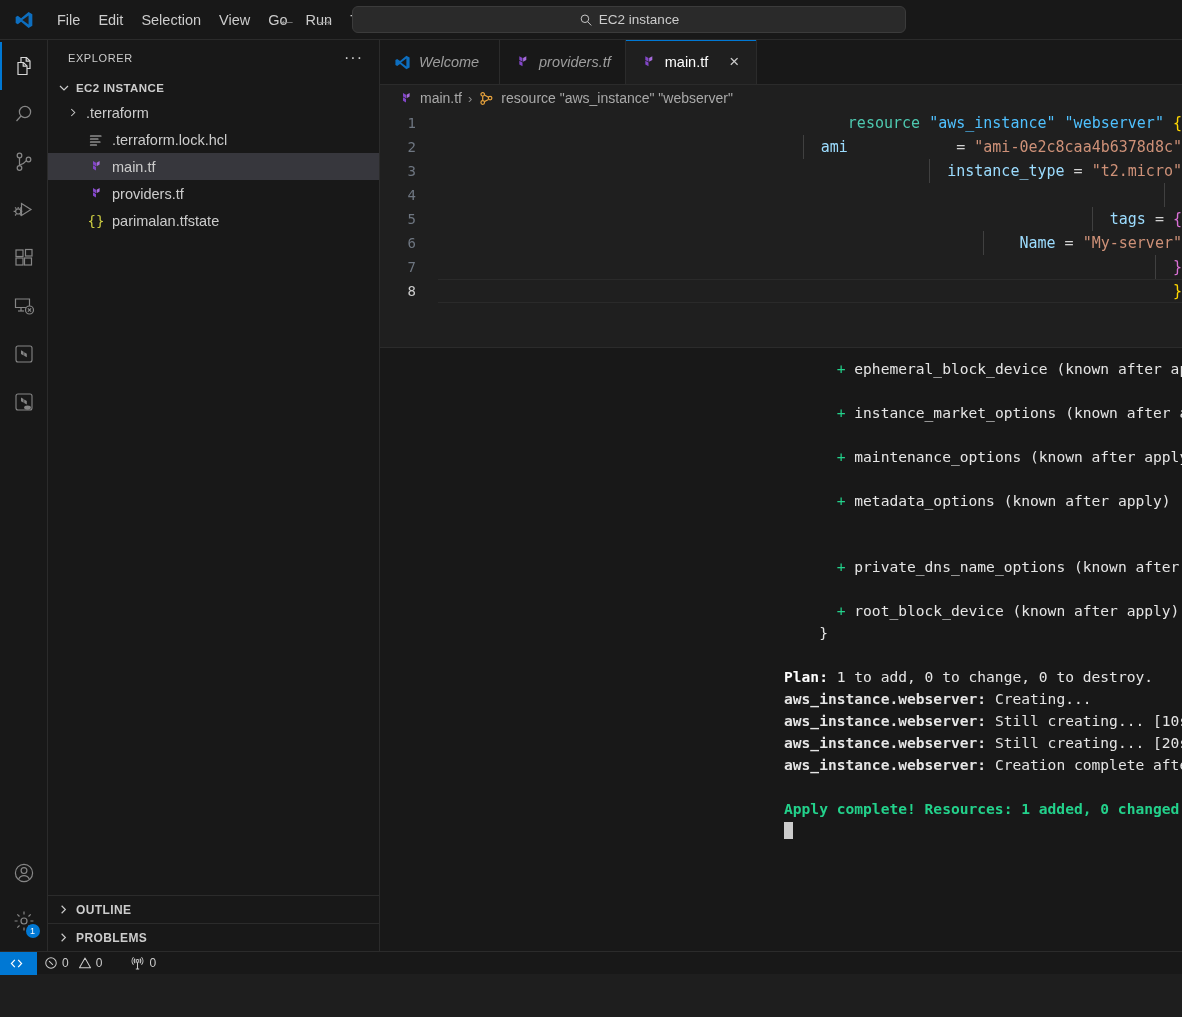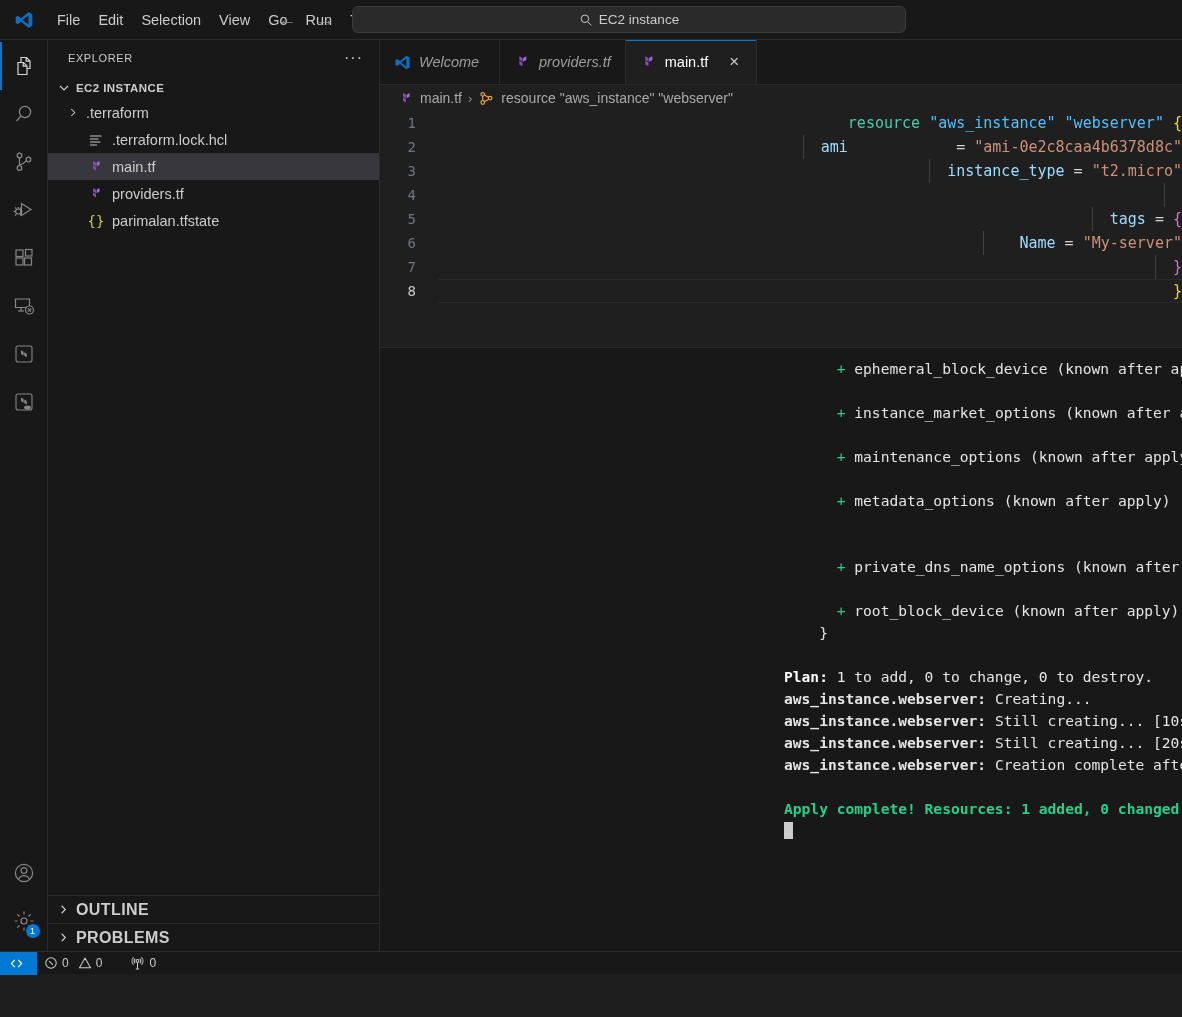--- a/index.html
+++ b/index.html
@@ -76,21 +76,21 @@
   .tree { flex: 1 1 auto; overflow: hidden; padding-top: 2px; }
   .row {
     height: 27px; display:flex; align-items:center; gap:6px; padding-left: 18px;
     color:#cccccc; font-size: 14.5px; cursor:default; position:relative;
   }
   .row.selected { background: #37373d; }
   .row .twisty { width: 14px; display:inline-flex; justify-content:center; color:#cccccc; }
   .row .ficon { width: 20px; display:inline-flex; justify-content:center; align-items:center; }
   .collapsed-sec {
     height: 28px; display:flex; align-items:center; gap: 5px; padding-left: 8px;
-    color:#cccccc; font-size: 16px; font-weight:bold; letter-spacing:.4px;
+    color:#cccccc; font-size: 12px; font-weight:bold; letter-spacing:.4px;
     border-top: 1px solid #2b2b2b; cursor:default;
   }
 
   
   .editor-col { flex:1 1 auto; display:flex; flex-direction:column; min-width:0; background:#1f1f1f; }
   .tabsbar {
     height: 45px; flex:0 0 45px; background:#181818; display:flex; align-items:stretch;
     border-bottom: 1px solid #2b2b2b;
   }
   .tab {

